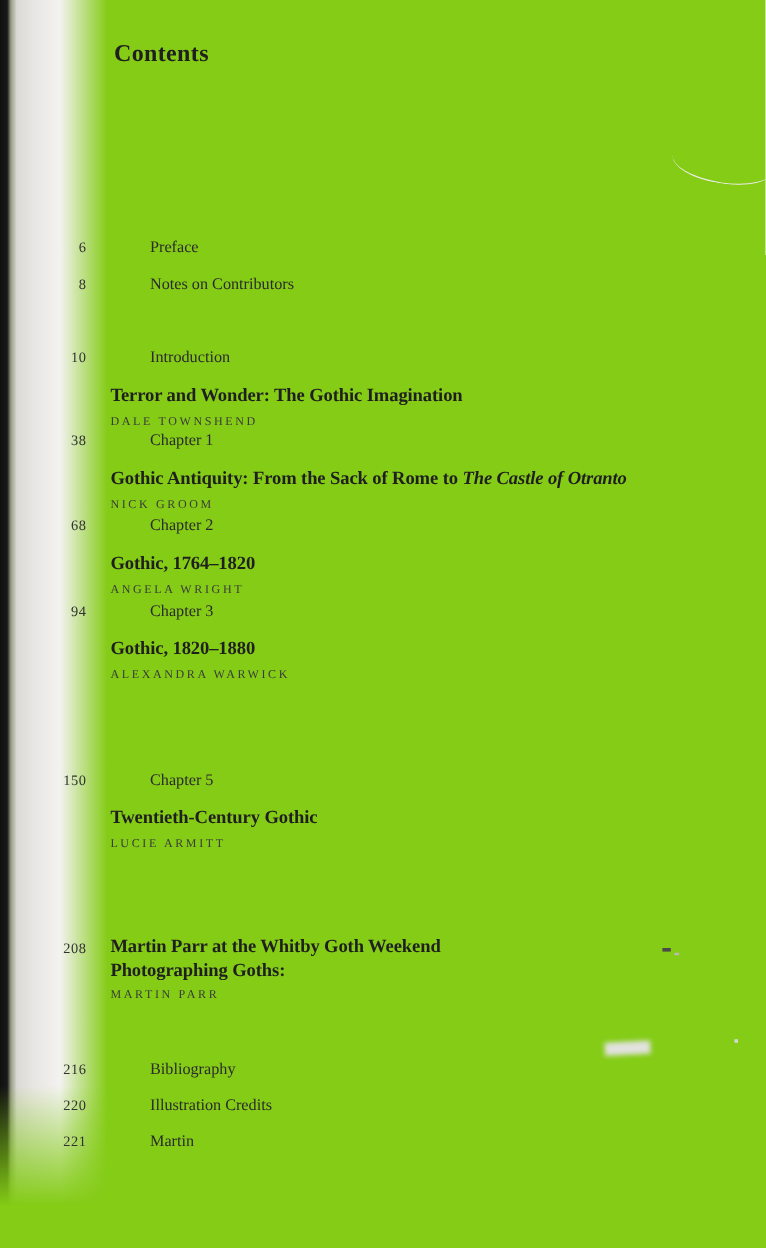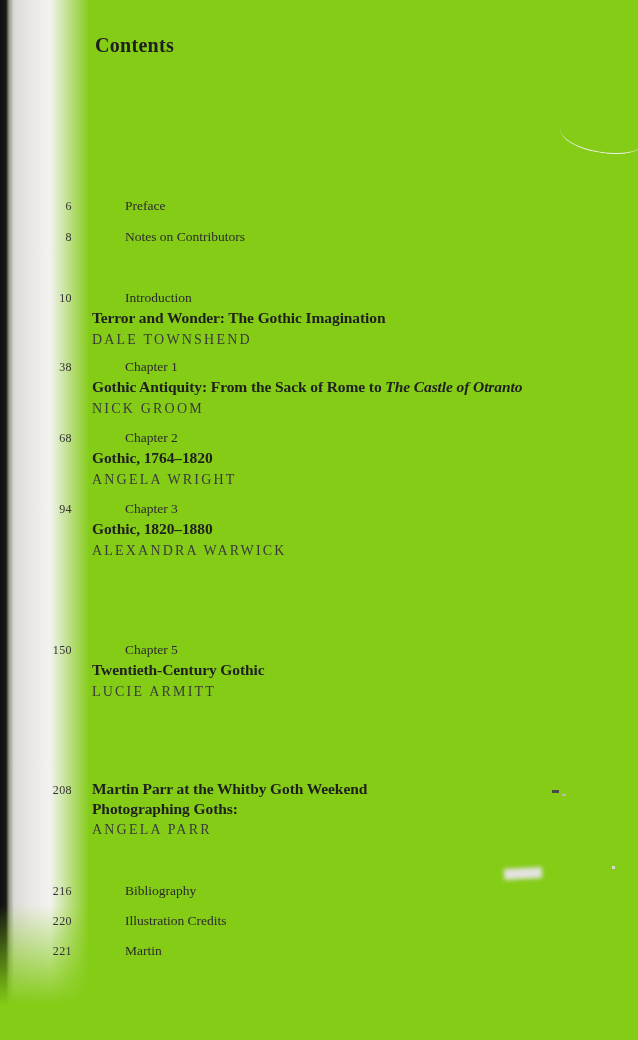--- a/index.html
+++ b/index.html
@@ -92,32 +92,32 @@
 
   .label {
     display: block;
     font-size: 13.5px;
     line-height: 18px;
     color: #2b2b2b;
     margin-left: 33px;
   }
   .title {
     display: block;
-    margin-top: 1px;
+    margin-top: 13px;
     font-size: 15.5px;
     line-height: 19.5px;
     font-weight: 700;
     letter-spacing: -0.1px;
     color: #1f1f1f;
   }
   .title .it { font-style: italic; }
   .author {
     display: block;
     margin-top: 5px;
-    font-size: 14px;
+    font-size: 10px;
     line-height: 13px;
     letter-spacing: 2.2px;
     font-weight: 400;
     color: #3a3a3a;
   }
   
   .row-title-first .num { padding-top: 2px; }
 </style>
 </head>
 <body>
@@ -191,21 +191,21 @@
       <span class="author">LUCIE ARMITT</span>
     </div>
   </div>
 
 
   <div class="row row-title-first" style="top:779px">
     <div class="num">208</div>
     <div class="content">
       <span class="title" style="margin-top:0">Martin Parr at the Whitby Goth Weekend</span>
       <span class="title" style="margin-top:0">Photographing Goths:</span>
-      <span class="author">ANGELA PARR</span>
+      <span class="author">MARTIN PARR</span>
     </div>
   </div>
 
   <div class="row" style="top:882px">
     <div class="num">216</div>
     <div class="content">
         <span class="label">Bibliography</span>
       </div>
   </div>
   <div class="row" style="top:912px">

